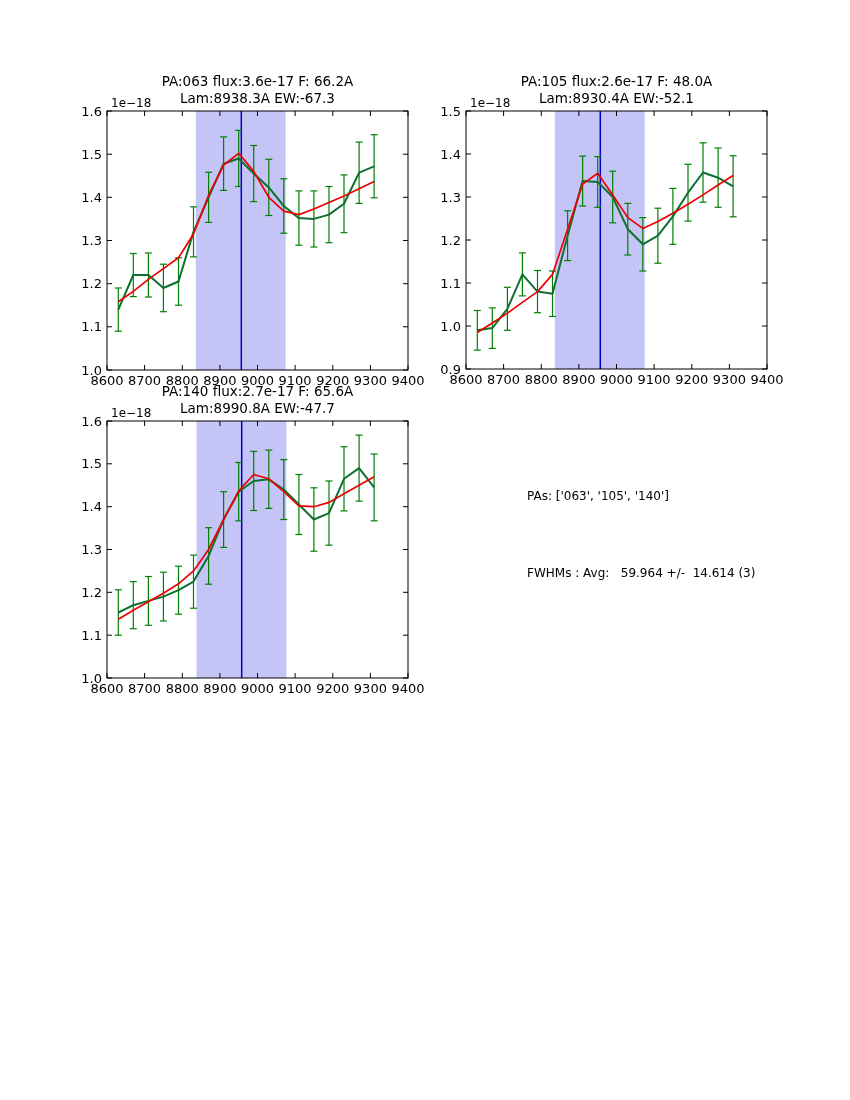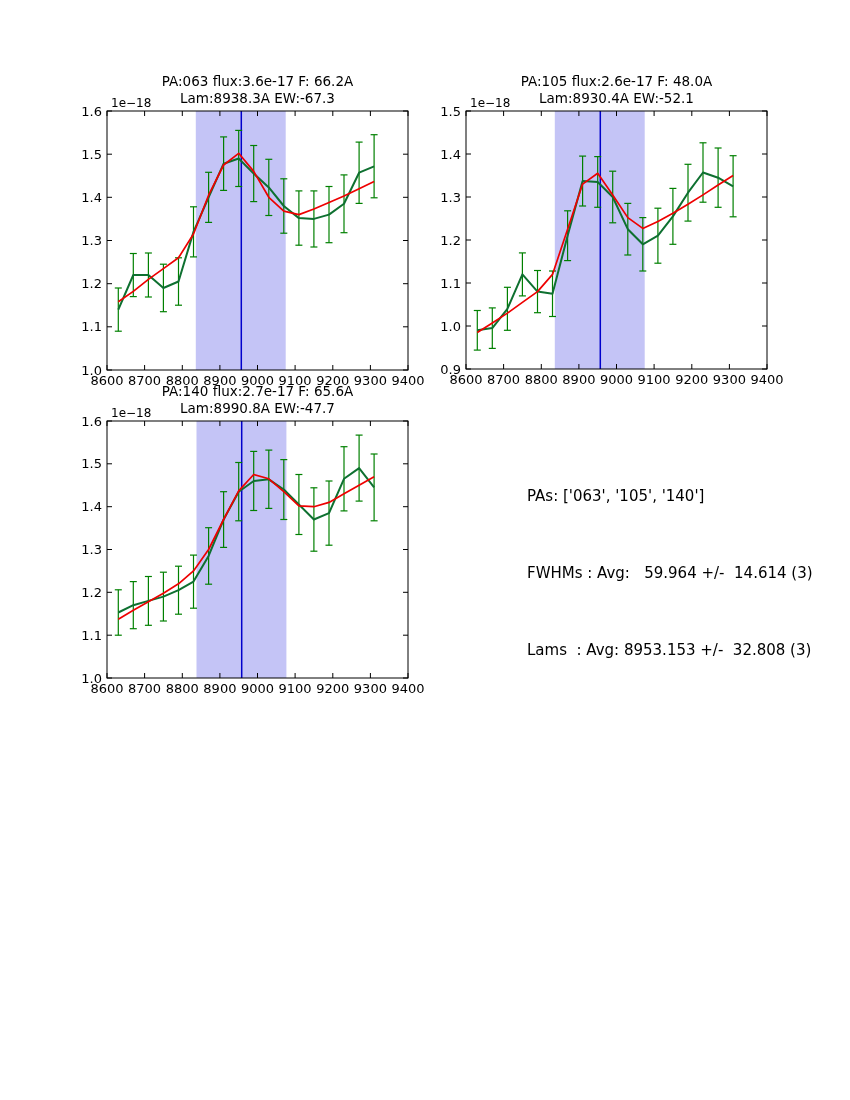--- a/index.html
+++ b/index.html
@@ -11,21 +11,21 @@
     overflow: hidden;
   }
   #plots-canvas {
     position: absolute; left: 0; top: 0;
   }
   .stats-panel {
     position: absolute;
     left: 527px;
     top: 433px;
     color: #000000;
-    font-size: 15px;
+    font-size: 12px;
     line-height: 25.6px;
     white-space: pre;
   }
   svg text {
     font-family: "DejaVu Sans", sans-serif;
     fill: #000000;
   }
 </style>
 </head>
 <body>
@@ -384,15 +384,14 @@
         </g>
         <text x="111" y="417" text-anchor="start" font-size="12px">1e−18</text>
         <text x="257.5" y="396" text-anchor="middle" font-size="13.5px">PA:140 flux:2.7e-17 F: 65.6A</text>
         <text x="257.5" y="413" text-anchor="middle" font-size="13.5px">Lam:8990.8A EW:-47.7</text>
       </g>
     </svg>
 
   <div class="stats-panel">
     <div>PAs: ['063', '105', '140']</div>
     <div>FWHMs : Avg:   59.964 +/-  14.614 (3)</div>
-    <div>Lams  : Avg: 8953.153 +/-  32.808 (3)</div>
   </div>
 </div>
 
 </body></html>

